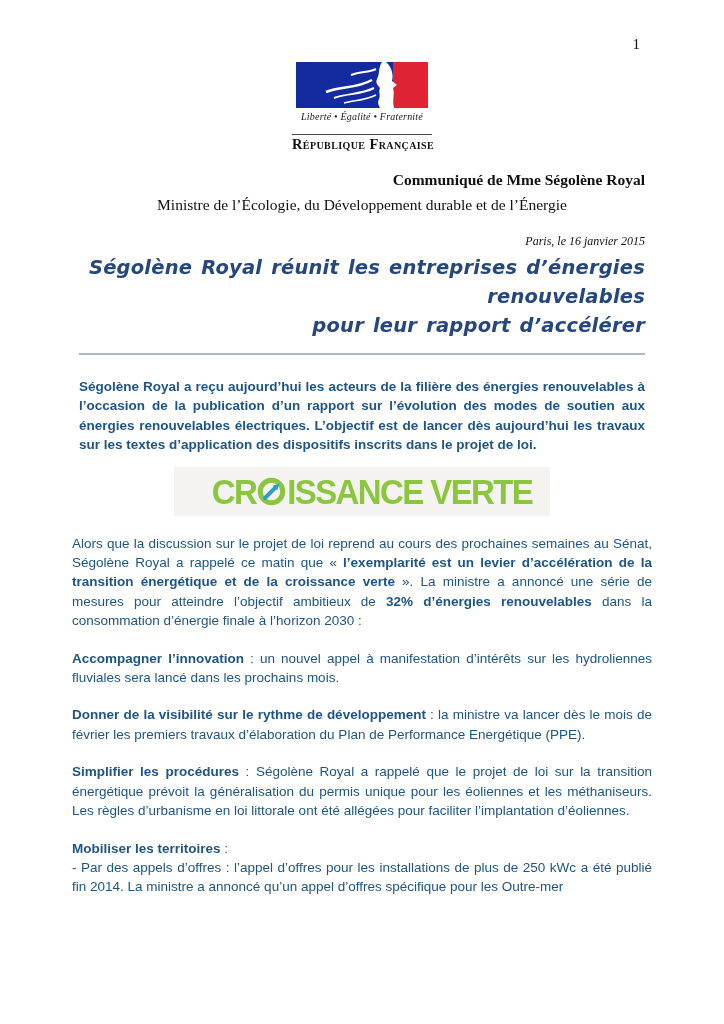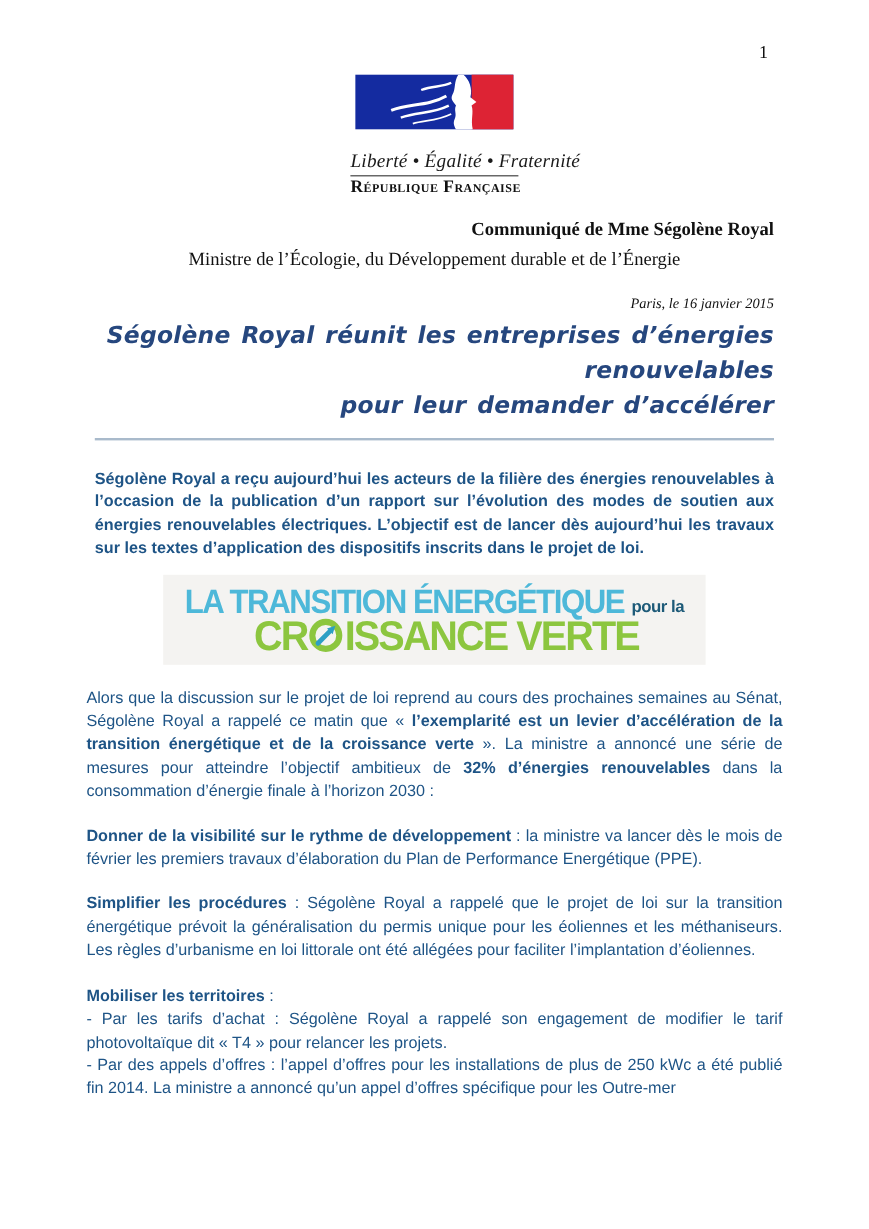--- a/index.html
+++ b/index.html
@@ -25,22 +25,22 @@
   .page-number{
     position:absolute;top:36px;right:84px;
     font-family:"Liberation Serif",serif;
     font-size:15px;color:#111;
   }
   
   .marianne{width:140px;margin:0 auto;text-align:center;}
   .marianne svg.flag{display:block;margin:0 auto;}
   .motto{
     font-family:"Liberation Serif",serif;font-style:italic;
-    font-size:16px;color:#1a1a1a;letter-spacing:.2px;
-    margin-top:18px;padding-bottom:2px;border-bottom:1px solid #444;
+    font-size:10px;color:#1a1a1a;letter-spacing:.2px;
+    margin-top:3px;padding-bottom:12px;border-bottom:1px solid #444;
     white-space:nowrap;
   }
   .country{
     font-family:"Liberation Serif",serif;font-weight:bold;
     font-variant:small-caps;font-size:14.5px;color:#111;
     letter-spacing:.4px;margin-top:1px;white-space:nowrap;
   }
   
   .h-communique{
     margin-top:18px;text-align:right;
@@ -125,45 +125,41 @@
     <div class="country">République Française</div>
   </div>
 
   <div class="h-communique">Communiqué de Mme Ségolène Royal</div>
   <div class="h-minister">Ministre de l’Écologie, du Développement durable et de l’Énergie</div>
 
   <div class="dateline">Paris, le 16 janvier 2015</div>
 
   <div class="headline">
     <div>Ségolène Royal réunit les entreprises d’énergies renouvelables</div>
-    <div>pour leur demander d’accélérer</div>
+    <div>pour leur rapport d’accélérer</div>
   </div>
 
   <hr class="rule">
 
   <div class="paragraphs">
       <p class="para intro"><b>Ségolène Royal a reçu aujourd’hui les acteurs de la filière des énergies renouvelables à l’occasion de la publication d’un rapport sur l’évolution des modes de soutien aux énergies renouvelables électriques. L’objectif est de lancer dès aujourd’hui les travaux sur les textes d’application des dispositifs inscrits dans le projet de loi.</b></p>
       <div class="tepcv-wrap" id="tepcv-template">
     <div class="tepcv">
-      <div class="tepcv-line1">
-        <span class="tepcv-top">LA TRANSITION ÉNERGÉTIQUE</span>
-        <span class="tepcv-top-suffix">pour la</span>
-      </div>
       <div class="tepcv-line2">
         <span class="tepcv-bottom">CR</span>
         <svg class="tepcv-arrow" width="29" height="29" viewBox="0 0 40 40" aria-hidden="true">
           <circle cx="20" cy="20" r="15.5" fill="none" stroke="#8cc63f" stroke-width="7"></circle>
           <line x1="11" y1="29" x2="24" y2="16" stroke="#2d9fc4" stroke-width="5.5" stroke-linecap="round"></line>
           <polygon points="31,9 27.8,18.6 21.4,12.2" fill="#2d9fc4"></polygon>
         </svg>
         <span class="tepcv-bottom">ISSANCE VERTE</span>
       </div>
     </div>
   </div>
       <p class="para gap"><span>Alors que la discussion sur le projet de loi reprend au cours des prochaines semaines au Sénat, Ségolène Royal a rappelé ce matin que « </span><b>l’exemplarité est un levier d’accélération de la transition énergétique et de la croissance verte</b><span> ». La ministre a annoncé une série de mesures pour atteindre l’objectif ambitieux de </span><b>32% d’énergies renouvelables</b><span> dans la consommation d’énergie finale à l’horizon 2030 :</span></p>
+      <p class="para gap"><b>Accompagner l’innovation</b><span> : un nouvel appel à manifestation d’intérêts sur les hydroliennes fluviales sera lancé dans les prochains mois.</span></p>
       <p class="para gap"><b>Donner de la visibilité sur le rythme de développement</b><span> : la ministre va lancer dès le mois de février les premiers travaux d’élaboration du Plan de Performance Energétique (PPE).</span></p>
       <p class="para gap"><b>Simplifier les procédures</b><span> : Ségolène Royal a rappelé que le projet de loi sur la transition énergétique prévoit la généralisation du permis unique pour les éoliennes et les méthaniseurs. Les règles d’urbanisme en loi littorale ont été allégées pour faciliter l’implantation d’éoliennes.</span></p>
       <p class="para gap"><b>Mobiliser les territoires</b><span> :</span></p>
-      <p class="para"><span>- Par les tarifs d’achat : Ségolène Royal a rappelé son engagement de modifier le tarif photovoltaïque dit « T4 » pour relancer les projets.</span></p>
       <p class="para"><span>- Par des appels d’offres : l’appel d’offres pour les installations de plus de 250 kWc a été publié fin 2014. La ministre a annoncé qu’un appel d’offres spécifique pour les Outre-mer</span></p>
     </div>
 
 </div>
 
 </body></html>

